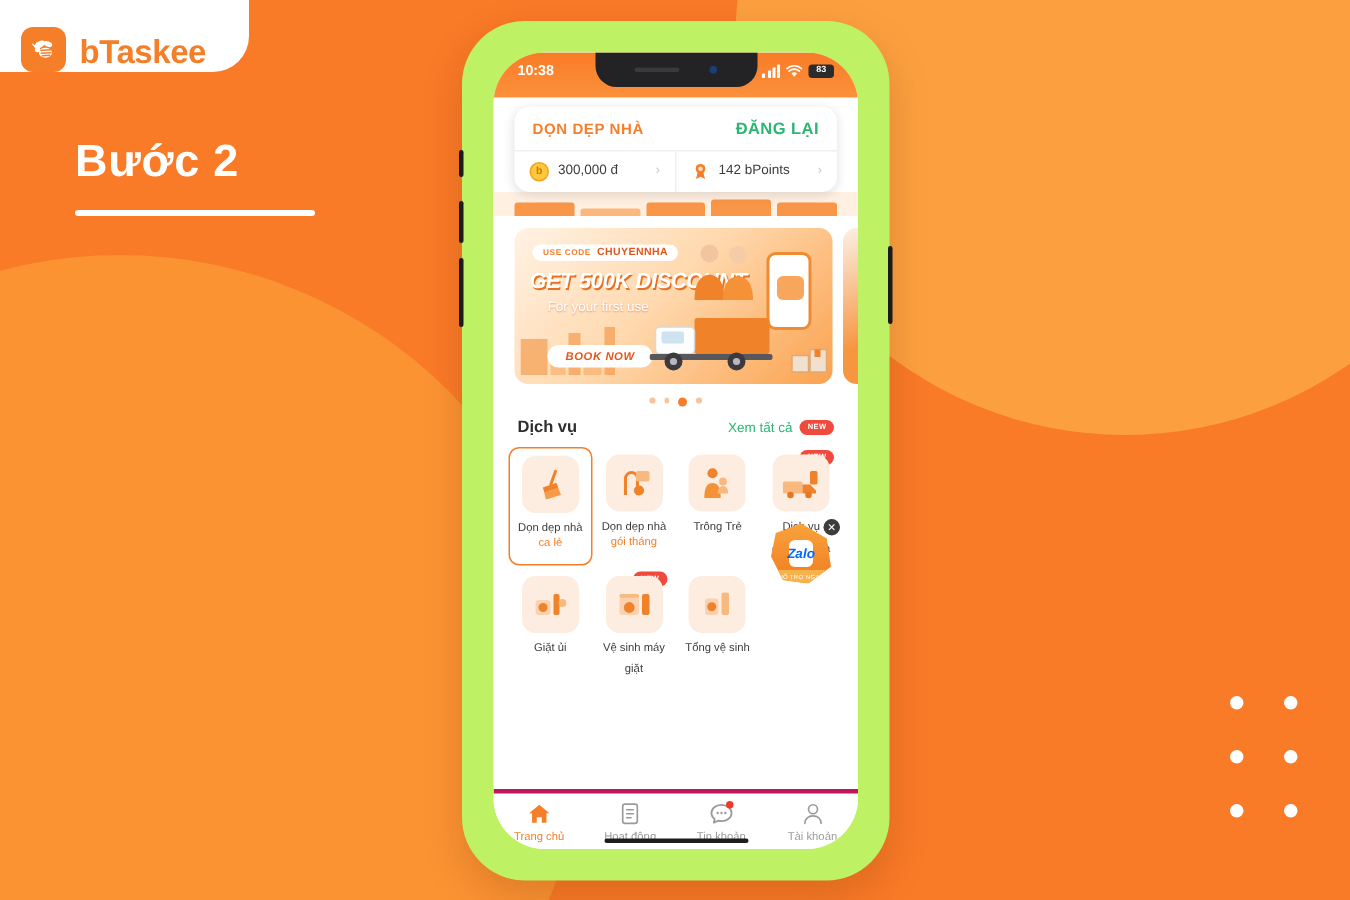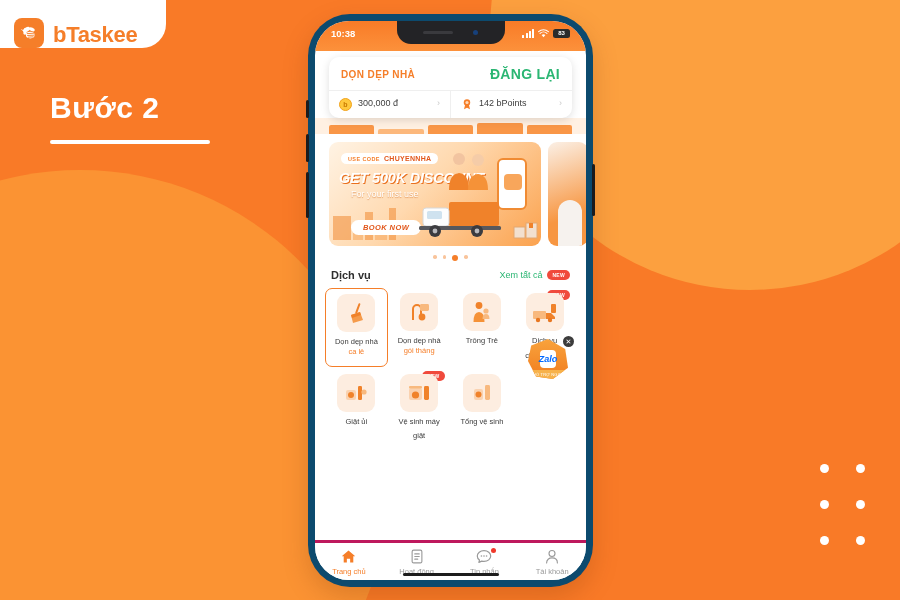--- a/index.html
+++ b/index.html
@@ -87,23 +87,23 @@
     background: #FFFFFF;
     display: block;
     margin: auto;
   }
 
   
   .phone {
     position: absolute;
     left: 308px; top: 14px;
     width: 285px; height: 573px;
-    background: #0c4a6e;
+    background: #bef264;
     border-radius: 42px;
-    padding: 7px;
+    padding: 21px;
     box-shadow: 0 10px 26px rgba(120,45,0,.22);
     z-index: 6;
   }
   .phone::before, .phone::after {
     content: ""; position: absolute;
     background: #1b1b1d;
     border-radius: 2px;
   }
   .phone::before { left: -2px; top: 120px; width: 3px; height: 28px; }
   .phone::after  { left: -2px; top: 158px; width: 3px; height: 46px; }
@@ -187,21 +187,21 @@
     border-radius: 10px;
     box-shadow: 0 2px 8px rgba(0,0,0,.13);
     position: relative; z-index: 12;
   }
   .bc-head {
     display:flex; align-items:center; justify-content:space-between;
     padding: 9px 12px 8px 12px;
     border-bottom: 1px solid #efefef;
   }
   .bc-title { color:#F57E29; font-size:10px; font-weight:bold; letter-spacing:.4px; }
-  .bc-again { color:#2BB673; font-size:14px; font-weight:bold; letter-spacing:.3px; }
+  .bc-again { color:#2BB673; font-size:11px; font-weight:bold; letter-spacing:.3px; }
   .bc-stats { display:flex; }
   .bc-stat {
     flex:1; display:flex; gap:6px;
     padding: 7px 10px;
     font-size:9px; color:#3d3d3d;
   }
   .bc-stat + .bc-stat { border-left:1px solid #efefef; }
   .bc-stat .arrow { margin-left:auto; color:#c9c9c9; font-size:9px; }
   .coin {
     width:13px;height:13px;border-radius:50%;
@@ -689,21 +689,21 @@
         <div class="tab">
           <span class="dot-red"></span>
           <span>
             <svg width="16" height="15" viewBox="0 0 20 18">
               <path d="M10 1.6 c-4.7 0-8.4 3-8.4 6.8 0 2 1 3.8 2.7 5 L3.6 16.4 l3.6-1.6 c.9.2 1.8.4 2.8.4 4.7 0 8.4-3 8.4-6.8 S14.7 1.6 10 1.6 Z" fill="none" stroke="#9a9a9a" stroke-width="1.5" stroke-linejoin="round"></path>
               <circle cx="6.8" cy="8.4" r="1" fill="#9a9a9a"></circle>
               <circle cx="10" cy="8.4" r="1" fill="#9a9a9a"></circle>
               <circle cx="13.2" cy="8.4" r="1" fill="#9a9a9a"></circle>
             </svg>
           </span>
-          <span class="t-lbl">Tin nhắn</span>
+          <span class="t-lbl">Tin khoản</span>
         </div>
         <div class="tab">
           <span>
             <svg width="14" height="15" viewBox="0 0 18 20">
               <circle cx="9" cy="6" r="4" fill="none" stroke="#9a9a9a" stroke-width="1.5"></circle>
               <path d="M1.8 18.5 c0-4.2 3.2-6.6 7.2-6.6 s7.2 2.4 7.2 6.6" fill="none" stroke="#9a9a9a" stroke-width="1.5" stroke-linecap="round"></path>
             </svg>
           </span>
           <span class="t-lbl">Tài khoản</span>
         </div>

